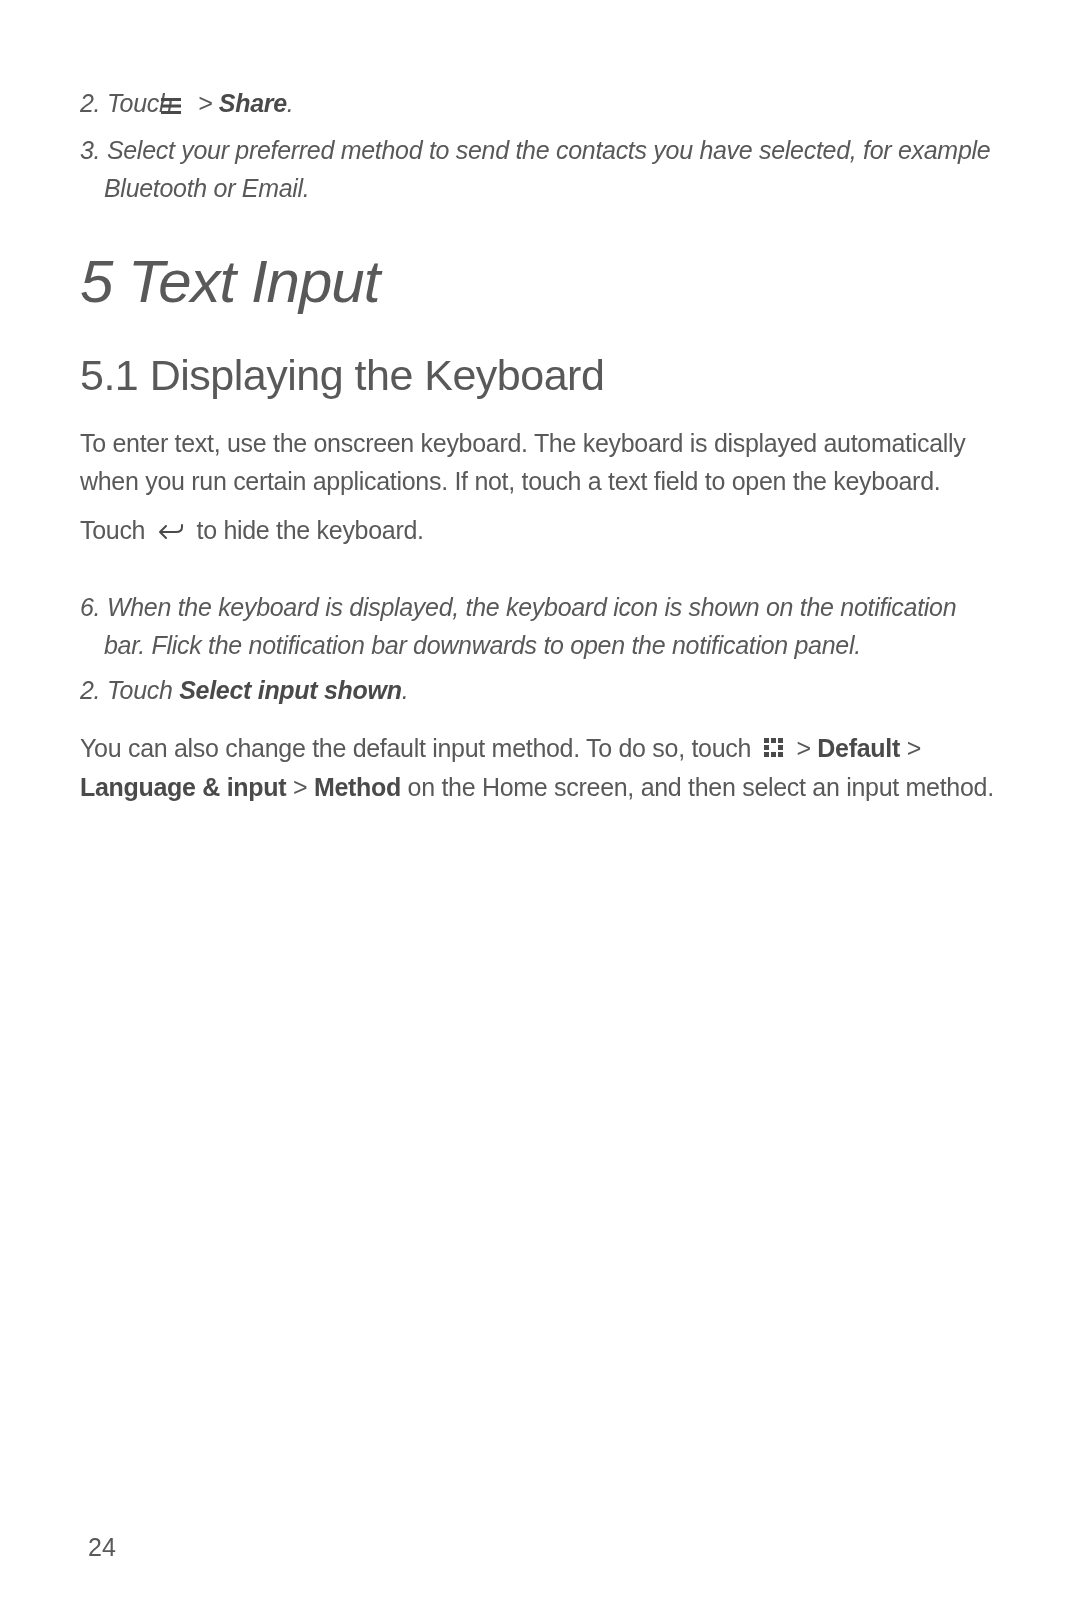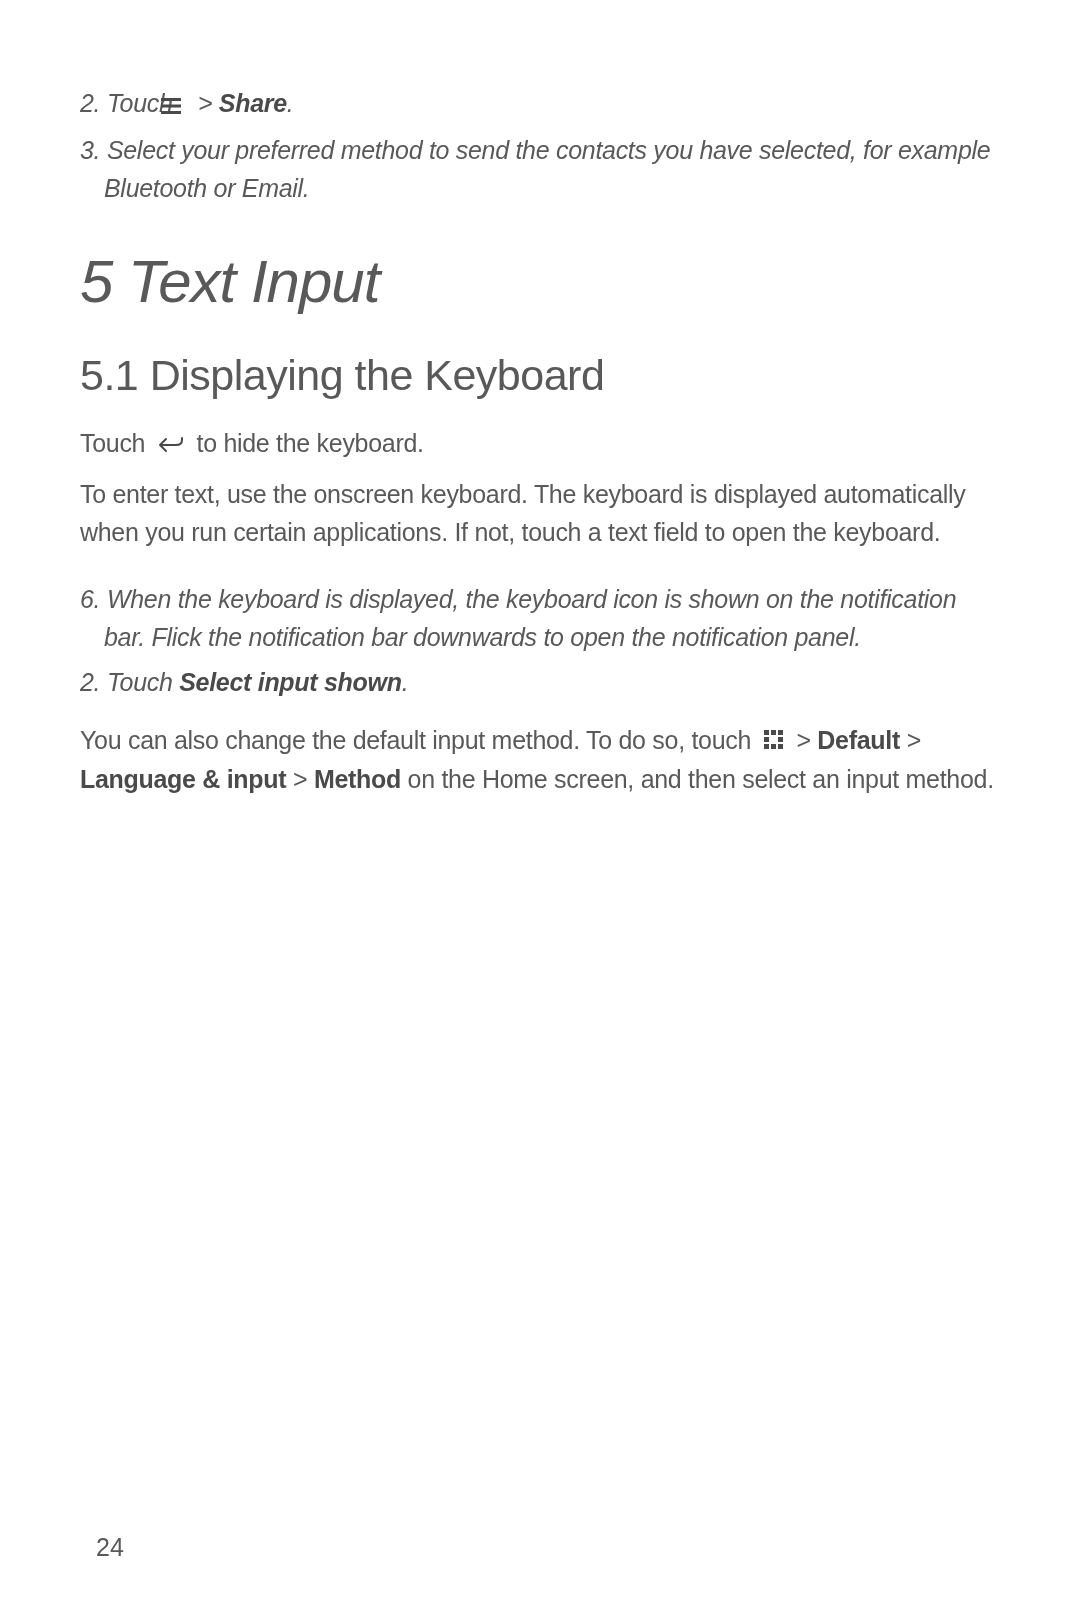--- a/index.html
+++ b/index.html
@@ -63,26 +63,26 @@
       margin: 0 6px;
     }
     .icon-apps {
       display: inline-block;
       vertical-align: middle;
       margin: 0 6px;
     }
     .page-number {
       position: absolute;
       bottom: 55px;
-      left: 96px;
+      left: 88px;
       font-size: 25px;
       color: #595959;
     }
     .section-51 {
-      margin-bottom: 30px;
+      margin-bottom: 38px;
     }
     .list-block {
       margin-bottom: 20px;
     }
   </style>
 </head>
 <body>
 
 <div class="list-item">
   <span>2. Touch </span><span class="icon-menu"><svg width="20" height="16" viewBox="0 0 20 16">
@@ -91,26 +91,26 @@
         <rect x="0" y="13" width="20" height="3" fill="#4a4a4a"></rect>
       </svg></span><span> &gt; </span><span class="bold">Share</span><span>.</span>
 </div>
 
 <div class="list-item">3. Select your preferred method to send the contacts you have selected, for example Bluetooth or Email.</div>
 
 <h1 class="h1">5  Text Input</h1>
 
 <div class="section-51">
   <h2 class="h2">5.1  Displaying the Keyboard</h2>
+  <p class="paragraph">To enter text, use the onscreen keyboard. The keyboard is displayed automatically when you run certain applications. If not, touch a text field to open the keyboard.</p>
   <p class="paragraph">
     <span>Touch </span><span class="icon-back"><svg width="26" height="18" viewBox="0 0 26 18">
           <path d="M 8 3 L 2 9 L 8 15 M 2 9 L 18 9 C 22 9 24 7 24 4 L 24 2" stroke="#4a4a4a" stroke-width="2" fill="none" stroke-linecap="round" stroke-linejoin="round"></path>
         </svg></span><span> to hide the keyboard.</span>
   </p>
-  <p class="paragraph">To enter text, use the onscreen keyboard. The keyboard is displayed automatically when you run certain applications. If not, touch a text field to open the keyboard.</p>
 </div>
 
 <div>
 
   <div class="list-block">
     <div class="list-item">6. When the keyboard is displayed, the keyboard icon is shown on the notification bar. Flick the notification bar downwards to open the notification panel.</div>
     <div class="list-item">
       <span>2. Touch </span><span class="bold">Select input shown</span><span>.</span>
     </div>
   </div>

